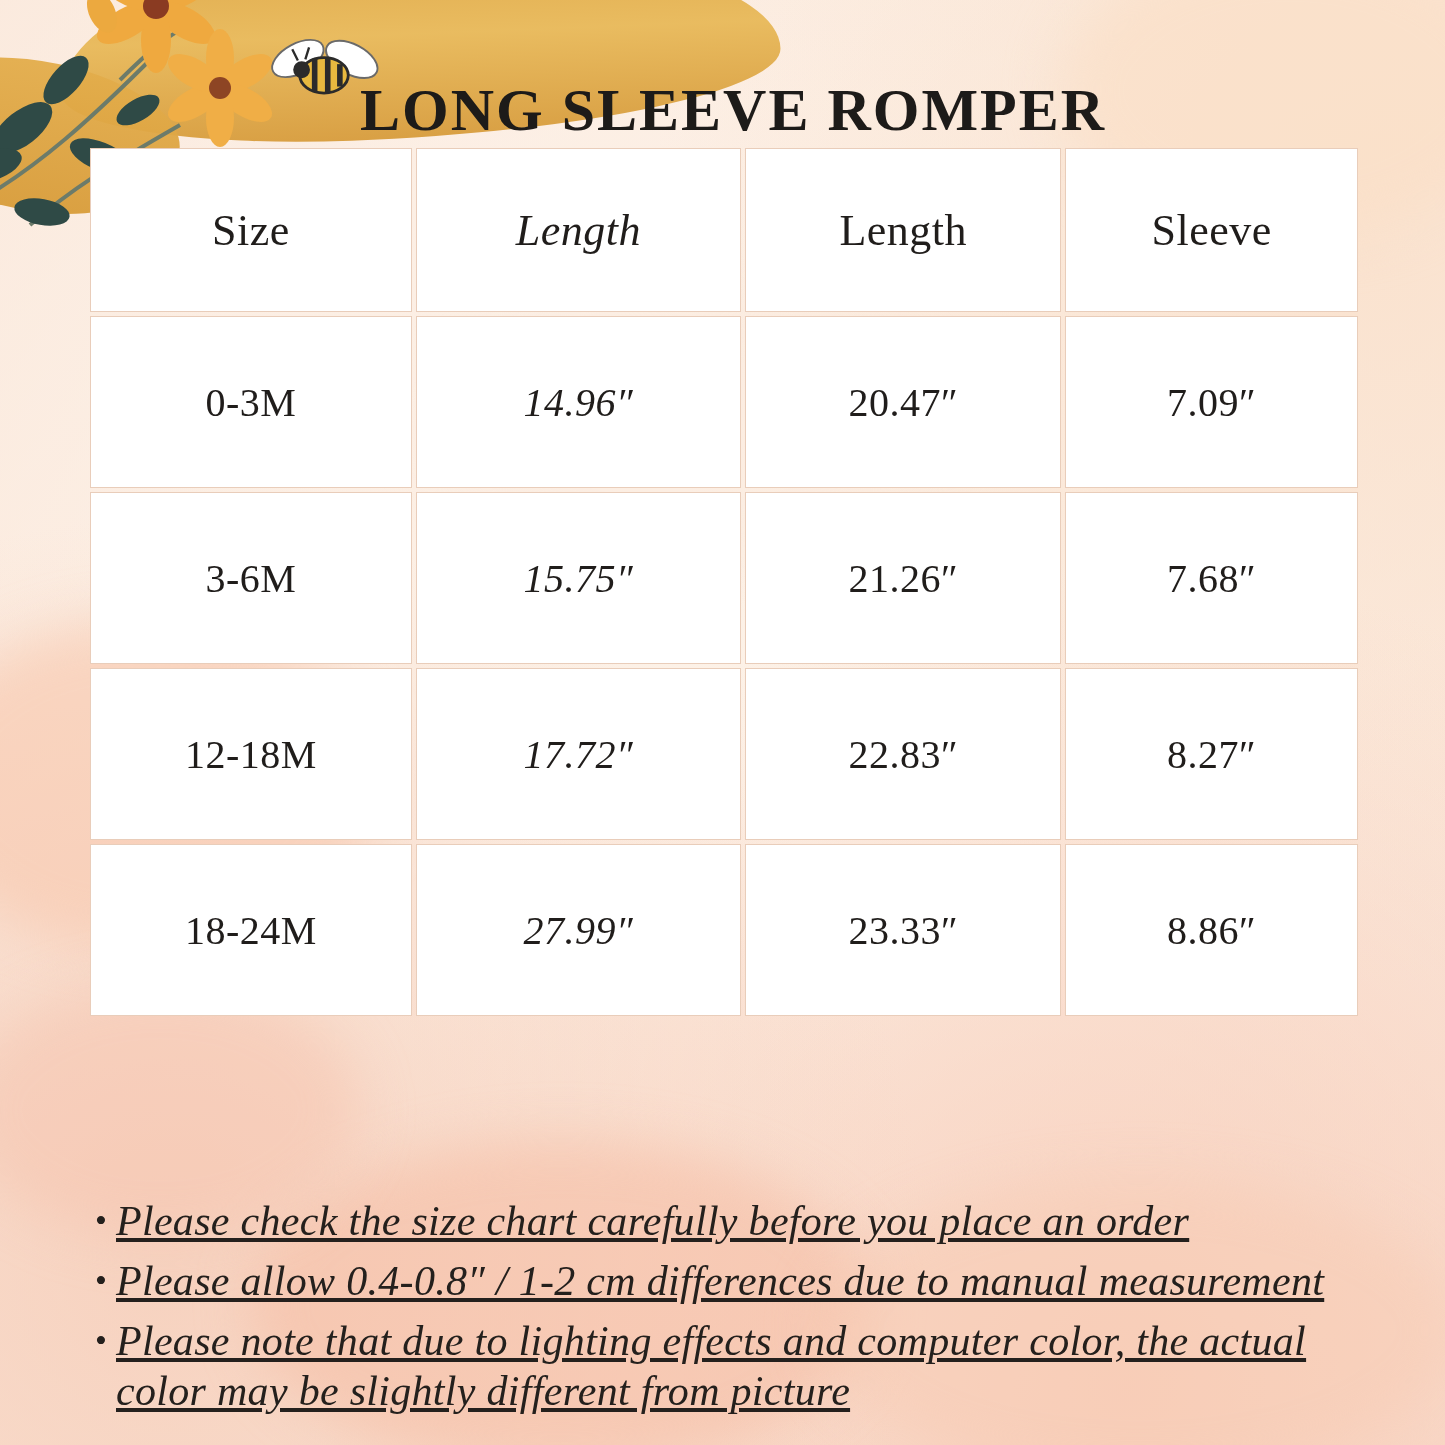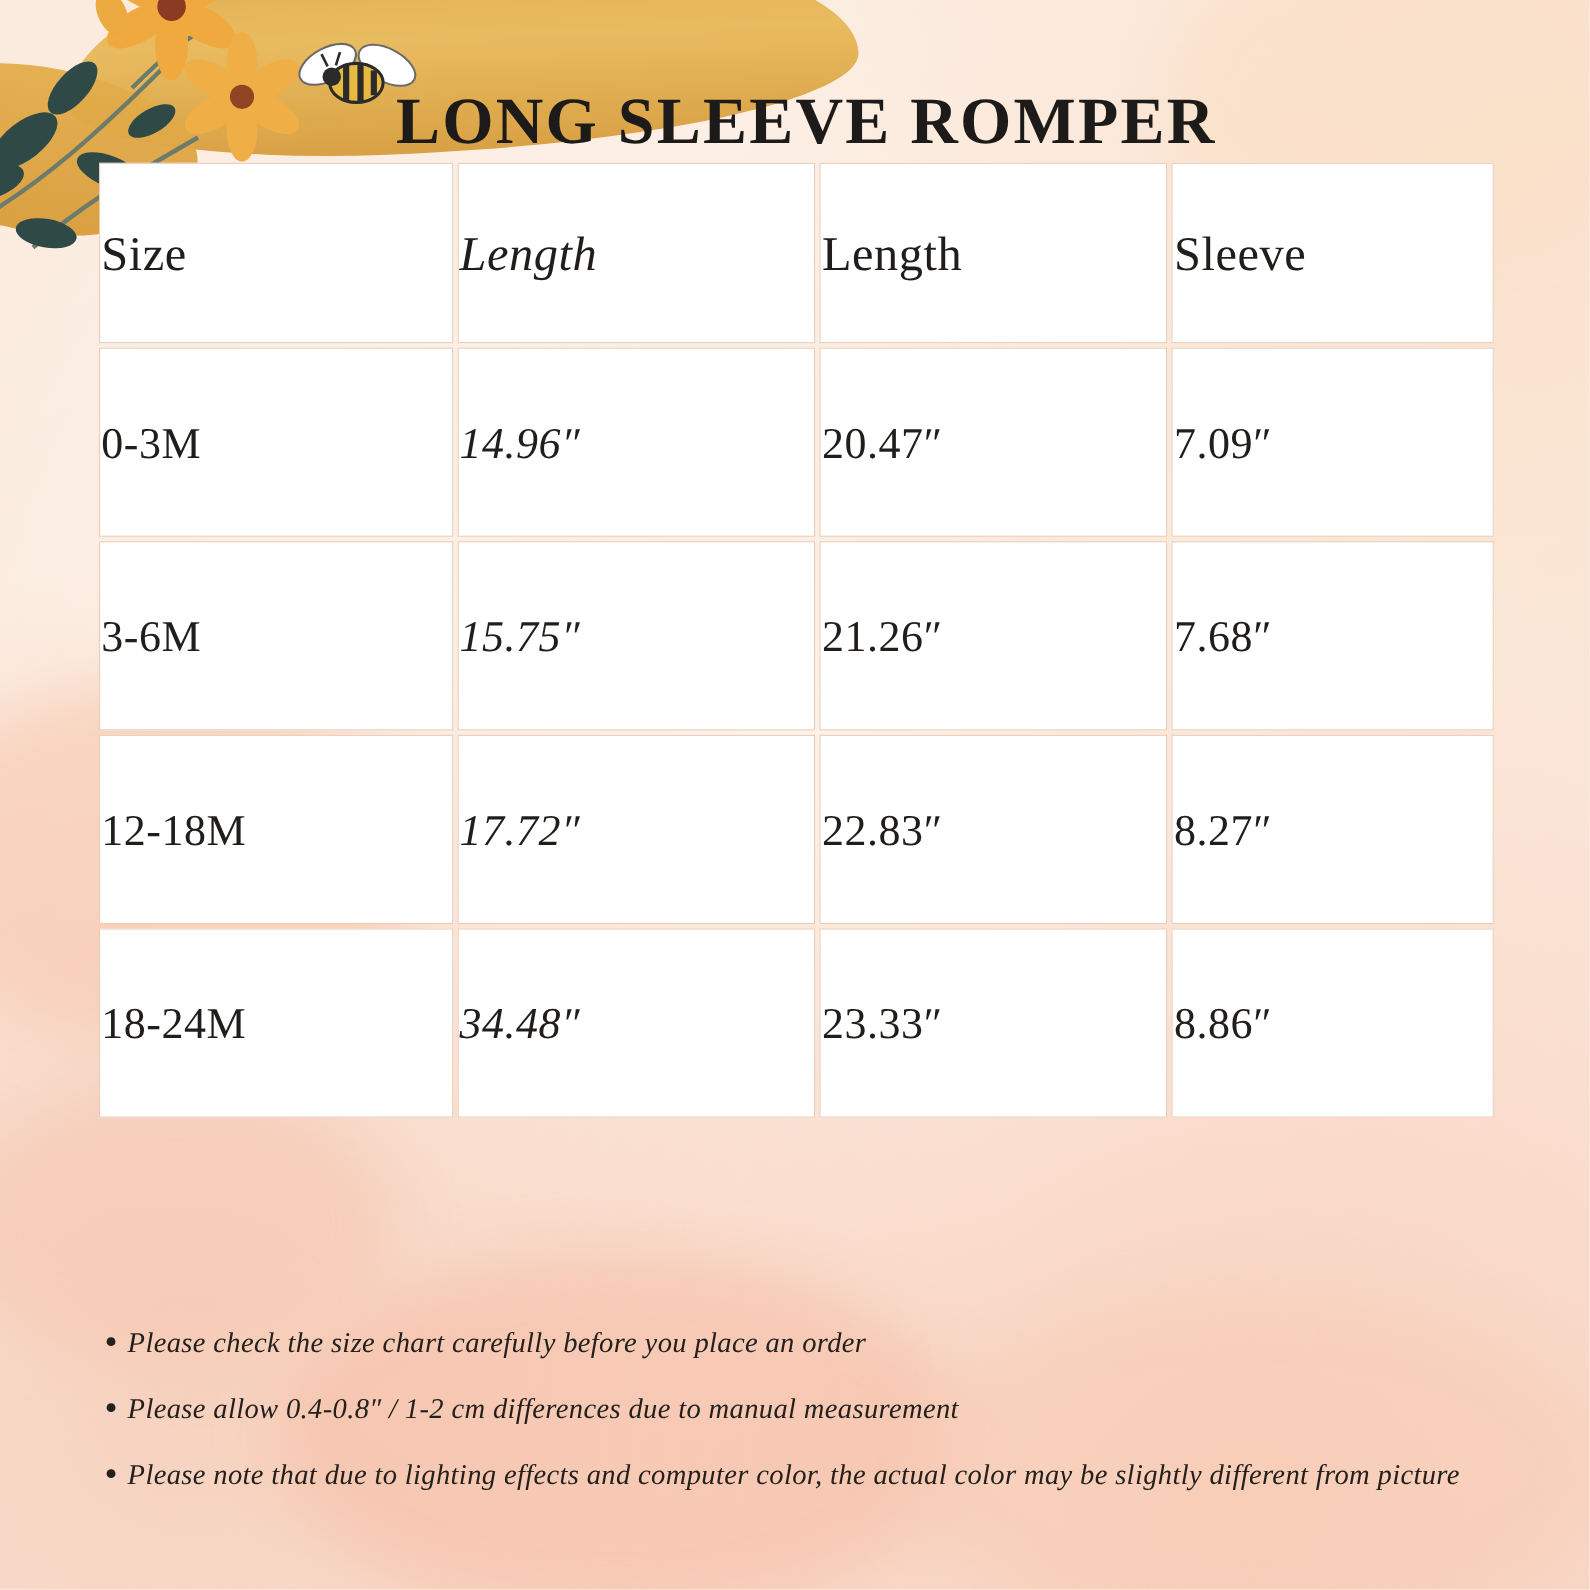--- a/index.html
+++ b/index.html
@@ -100,21 +100,21 @@
     left: 86px;
     top: 144px;
     width: 1276px;
     border-collapse: separate;
     border-spacing: 4px;
   }
   .table td {
     background: #ffffff;
     border: 1px solid #e9cdba;
     height: 168px;
-    text-align: left;
+    text-align: center;
     vertical-align: middle;
     font-family: "Liberation Serif", serif;
     font-size: 40px;
     color: #201d1b;
     letter-spacing: 0.5px;
     margin-left: 11px;
   }
   .table tr.head td {
     height: 160px;
     font-size: 44px;
@@ -140,24 +140,25 @@
     flex: 0 0 auto;
     width: 30px;
     font-size: 34px;
     line-height: 50px;
     color: #24201d;
     text-align: center;
   }
   .note-text {
     font-family: "Liberation Serif", serif;
     font-style: italic;
-    font-size: 26px;
+    font-size: 42px;
     line-height: 50px;
     color: #24201d;
     letter-spacing: 0.3px;
+    text-decoration: underline;
   }
 </style>
 </head>
 <body>
 
 <div class="page">
 
   <div class="blob b1"></div>
   <div class="blob b2"></div>
   <div class="blob b3"></div>
@@ -250,21 +251,21 @@
         <td class="col-sleeve">7.68″</td>
       </tr>
       <tr>
         <td class="col-size">12-18M</td>
         <td class="col-length">17.72″</td>
         <td class="col-width">22.83″</td>
         <td class="col-sleeve">8.27″</td>
       </tr>
       <tr>
         <td class="col-size">18-24M</td>
-        <td class="col-length">34.48″</td>
+        <td class="col-length">27.99″</td>
         <td class="col-width">23.33″</td>
         <td class="col-sleeve">8.86″</td>
       </tr>
     </tbody>
   </table>
 
   <div class="notes">
     <div class="note">
       <span class="bullet">•</span>
       <span class="note-text">Please check the size chart carefully before you place an order</span>

